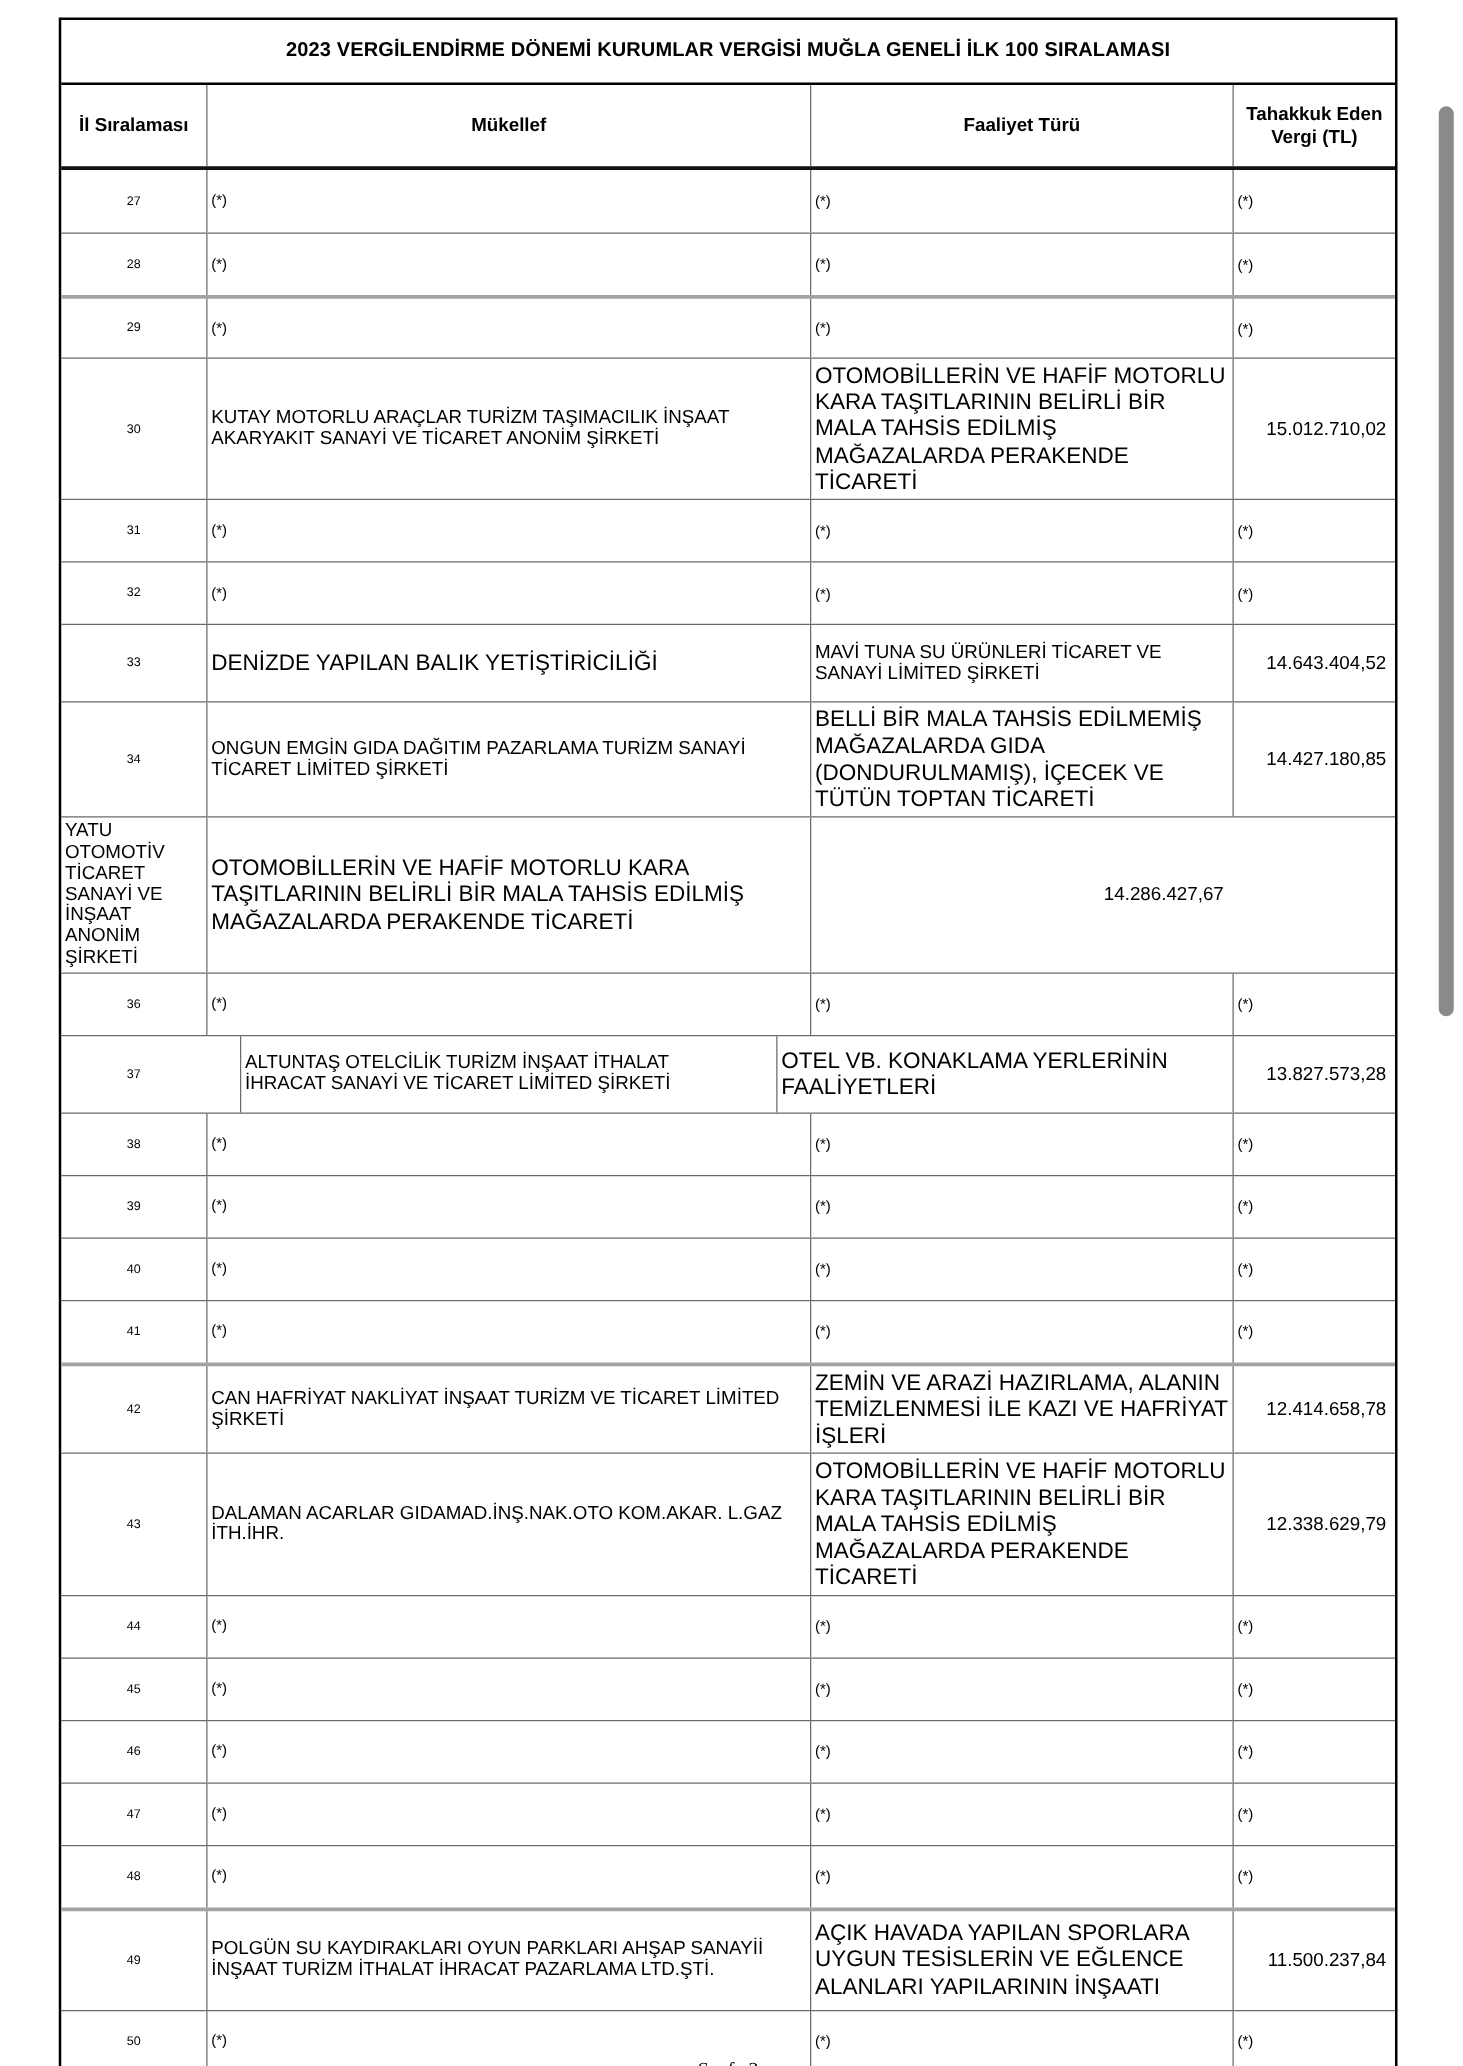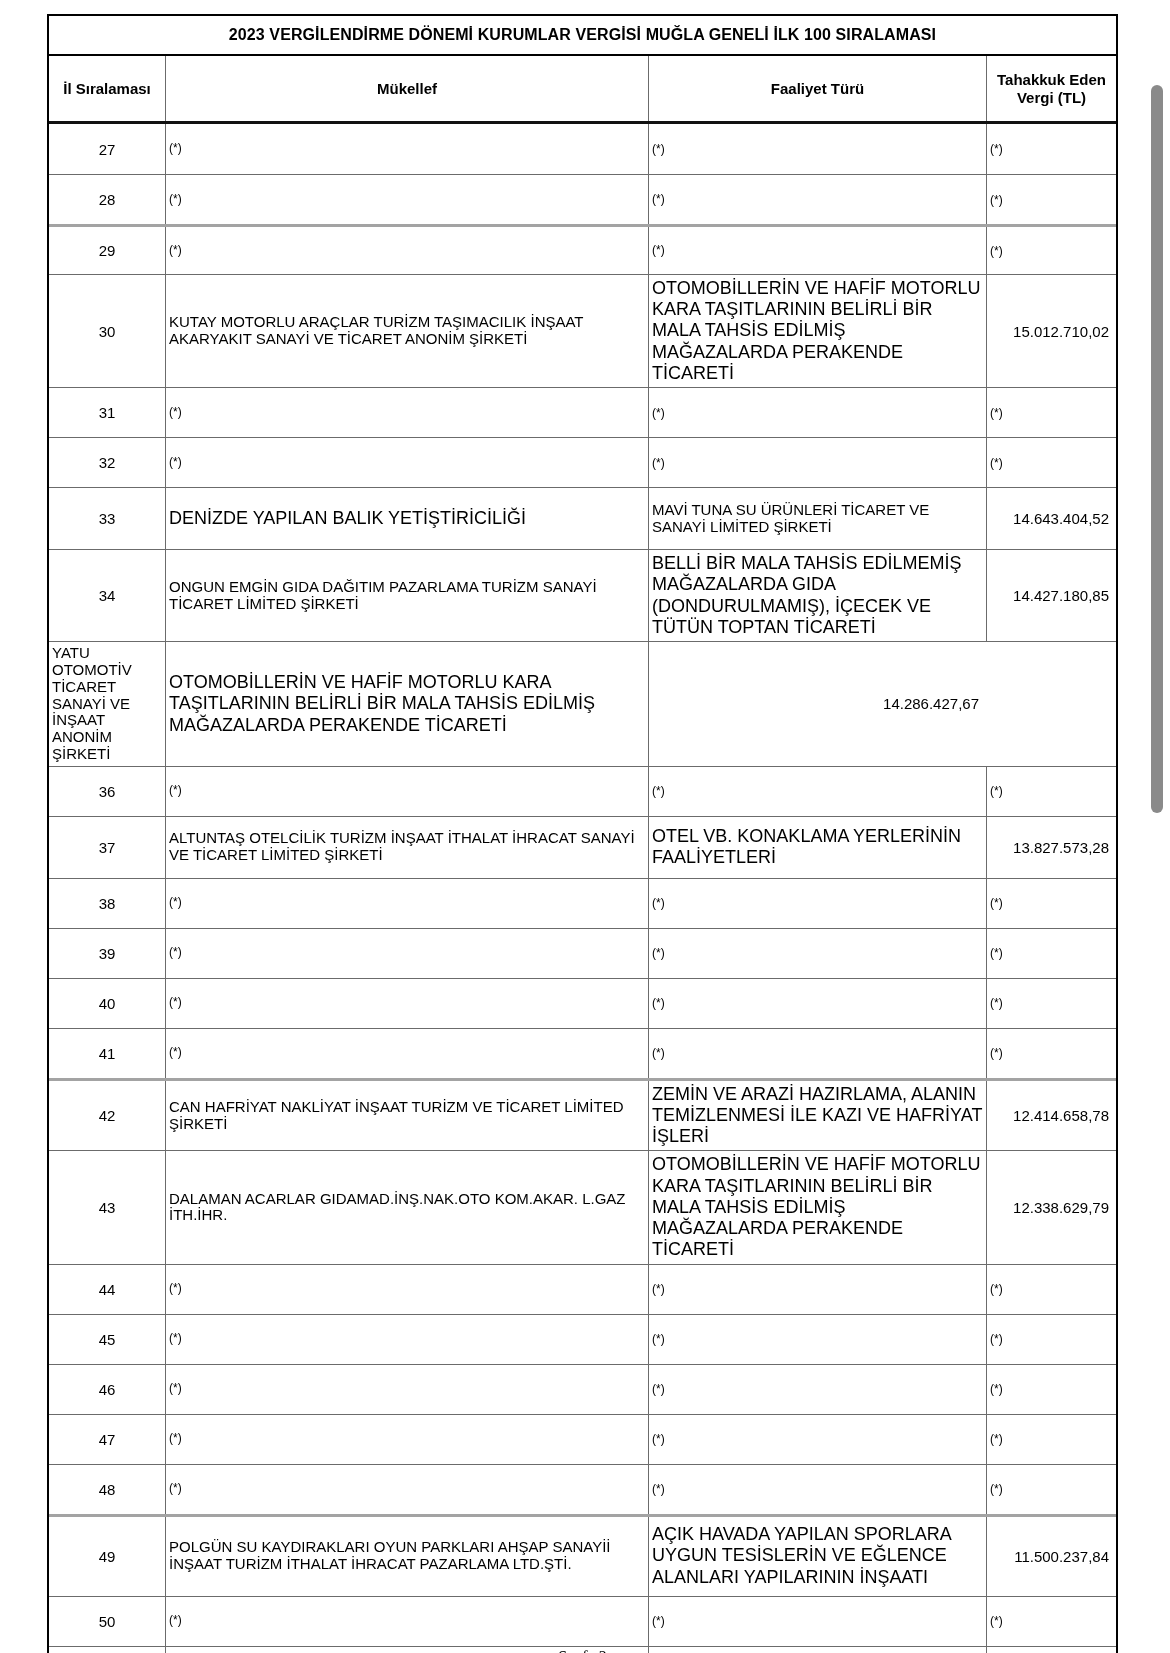--- a/index.html
+++ b/index.html
@@ -11,21 +11,21 @@
     color:#000;
     overflow:hidden;
   }
 
   .tbl {
     position:absolute; left:47px; top:14px; width:1071px;
     border:2px solid #000; box-sizing:border-box; background:#fff;
   }
 
   .title-row {
-    height:40px; box-sizing:border-box;
+    height:52px; box-sizing:border-box;
     border-bottom:2px solid #000;
     display:flex; align-items:center; justify-content:center;
     font-weight:bold; font-size:16px; letter-spacing:0.1px;
   }
 
   .head-row {
     display:grid; grid-template-columns:116px 1fr 338px 130px;
     height:68px; box-sizing:border-box;
     border-bottom:3px solid #111;
   }
@@ -45,33 +45,33 @@
   
   #rows .row:nth-child(3),
   #rows .row:nth-child(16),
   #rows .row:nth-child(23) { border-top:3px solid #a3a3a3; }
 
   
   #rows .row:nth-child(4)  { min-height:72px; }
   #rows .row:nth-child(7)  { min-height:62px; }
   #rows .row:nth-child(8)  { min-height:66px; }
   #rows .row:nth-child(9)  { min-height:72px; }
-  #rows .row:nth-child(11) { min-height:62px; }
+  #rows .row:nth-child(11) { min-height:62px;gap:27px; }
   #rows .row:nth-child(16) { min-height:62px; }
   #rows .row:nth-child(17) { min-height:72px; }
   #rows .row:nth-child(23) { min-height:82px; }
 
   .cell {
     display:flex; align-items:center;
     border-left:1px solid #6b6b6b; box-sizing:border-box;
     padding:3px 3px;
   }
   .cell:first-child { border-left:none; }
 
-  .c-rank { justify-content:center; font-size:15px; }
+  .c-rank { justify-content:center; font-size:10px; }
   .c-name { font-size:15px; line-height:1.12; text-align:left; }
   .c-act  { font-size:18px; line-height:1.18; text-align:left; }
   .c-tax  { justify-content:flex-end; font-size:15px; padding-right:7px; }
 
   .row.masked { height:50px; }
   .row.masked .c-name,
   .row.masked .c-act { font-size:12px; }
   .row.masked .c-tax {
     justify-content:flex-start; font-size:12px; padding-left:3px;
   }

